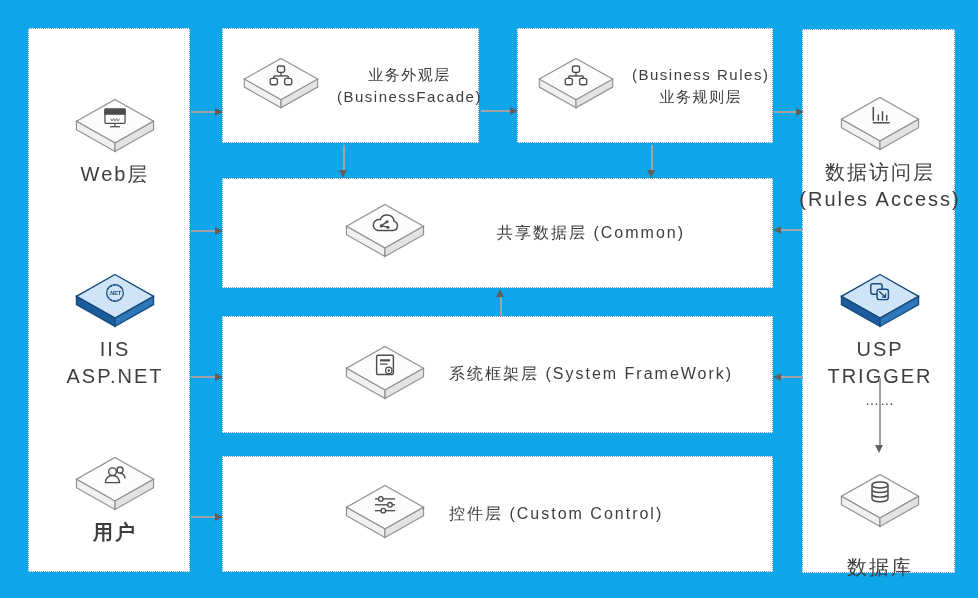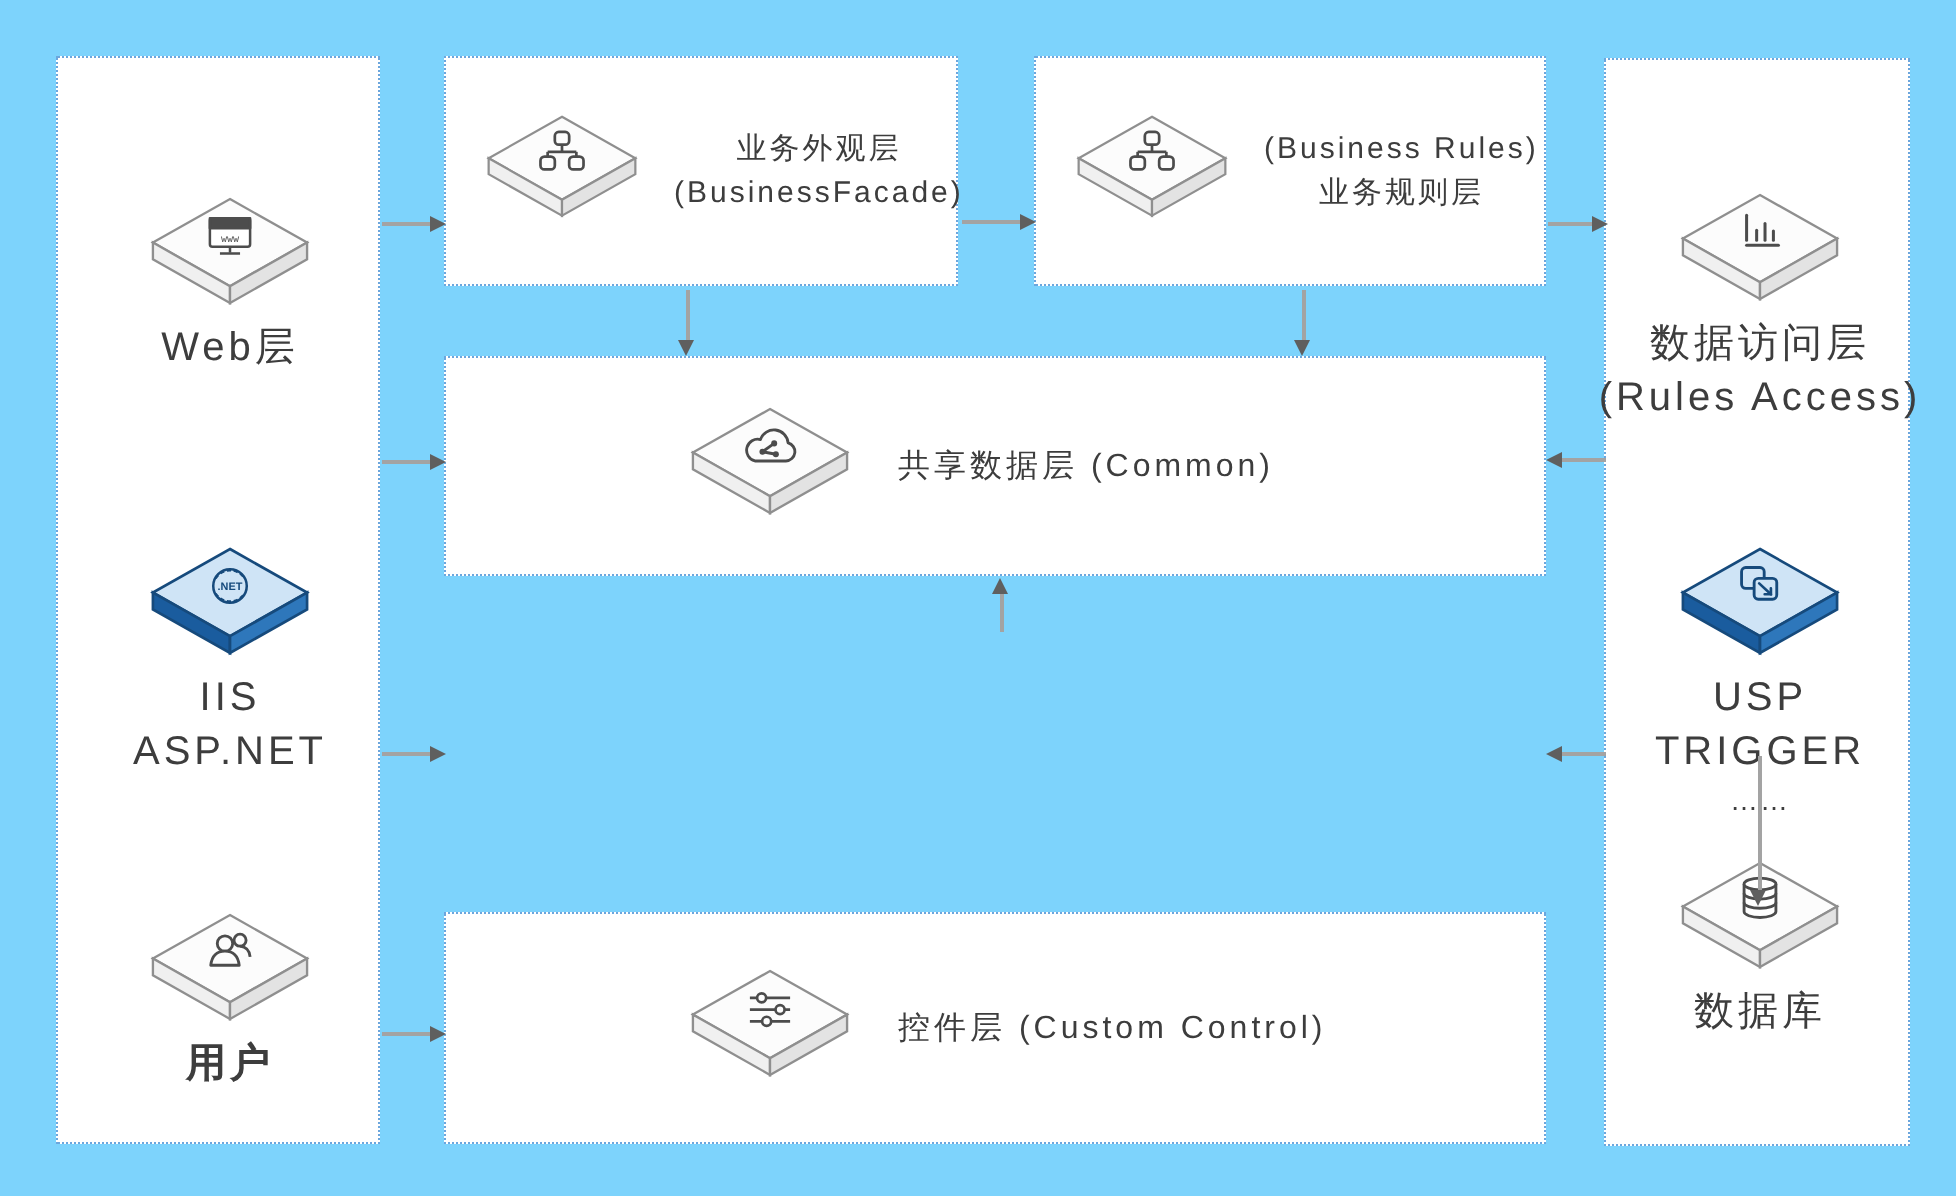--- a/index.html
+++ b/index.html
@@ -1,17 +1,17 @@
 <!DOCTYPE html>
 <html><head>
 <meta charset="utf-8">
 <style>
   html,body{margin:0;padding:0;background:#ffffff;}
   #canvas{
-    position:relative;width:978px;height:598px;background:#7dd3fc;
+    position:relative;width:978px;height:598px;background:#0ea5e9;
     font-family:"Liberation Sans","DejaVu Sans",sans-serif;color:#3d3d3d;overflow:hidden;
   }
   .dashed-box{position:absolute;border:1.5px dotted #6ca6dd;box-sizing:border-box;background:#ffffff;}
   .node{position:absolute;display:flex;flex-direction:column;align-items:center;}
   .node .lbl{font-size:20px;letter-spacing:2px;line-height:1.35;text-align:center;margin-top:2px;white-space:nowrap;}
   .node .dots{font-size:14px;letter-spacing:1px;line-height:1.2;}
   .hbox{display:flex;flex-direction:row;align-items:center;}
   .topbox{justify-content:flex-start;padding-left:18px;}
   .topbox .txt{margin-left:16px;text-align:center;font-size:15px;letter-spacing:1.5px;line-height:1.45;}
   .rowbox{justify-content:flex-start;padding-left:120px;}
@@ -73,37 +73,54 @@
           <rect x="36.5" y="28" width="9" height="8" rx="2.5"></rect>
           <rect x="54.5" y="28" width="9" height="8" rx="2.5"></rect>
         </g>
       </svg>
     </span>
     <div class="txt">
       <div>(Business Rules)</div>
       <div>业务规则层</div>
     </div>
   </div>
-  <div class="dashed-box hbox rowbox" style="left:222px;top:178px;width:551px;height:110px;">
+  <div class="dashed-box hbox rowbox" style="left:222px;top:178px;width:551px;height:110px;gap:48px;">
     <span>
       <svg width="84" height="62" viewBox="0 0 100 74">
         <polygon points="50,3 96,29 50,55 4,29" fill="#fcfcfc" stroke="#8f8f8f" stroke-width="1.4"></polygon>
         <polygon points="4,29 4,39 50,65 50,55" fill="#f0f0f0" stroke="#8f8f8f" stroke-width="1.4"></polygon>
         <polygon points="96,29 96,39 50,65 50,55" fill="#e3e3e3" stroke="#8f8f8f" stroke-width="1.4"></polygon>
         <g fill="none" stroke="#4c4c4c" stroke-width="1.7" stroke-linejoin="round">
           <path d="M41,34 h18.5 a5.5,5.5 0 0 0 1.3,-10.8 a8.5,8.5 0 0 0 -16.5,-2.0 a6.2,6.2 0 0 0 -3.3,12.8 z"></path>
           <line x1="45.5" y1="28.5" x2="52.5" y2="23.5"></line>
           <line x1="45.5" y1="28.5" x2="53.5" y2="30"></line>
         </g>
         <circle cx="45.5" cy="28.5" r="1.8" fill="#4c4c4c"></circle>
         <circle cx="52.5" cy="23.5" r="1.8" fill="#4c4c4c"></circle>
         <circle cx="53.5" cy="30" r="1.8" fill="#4c4c4c"></circle>
       </svg>
     </span>
     <div class="txt">共享数据层 (Common)</div>
+  </div>
+  <div class="dashed-box hbox rowbox" style="left:222px;top:316px;width:551px;height:117px;">
+    <span>
+      <svg width="84" height="62" viewBox="0 0 100 74">
+        <polygon points="50,3 96,29 50,55 4,29" fill="#fcfcfc" stroke="#8f8f8f" stroke-width="1.4"></polygon>
+        <polygon points="4,29 4,39 50,65 50,55" fill="#f0f0f0" stroke="#8f8f8f" stroke-width="1.4"></polygon>
+        <polygon points="96,29 96,39 50,65 50,55" fill="#e3e3e3" stroke="#8f8f8f" stroke-width="1.4"></polygon>
+        <g fill="none" stroke="#4c4c4c" stroke-linejoin="round">
+          <rect x="40" y="13.5" width="20" height="23" rx="1.5" stroke-width="1.7" fill="#ffffff"></rect>
+          <line x1="44" y1="19.5" x2="56" y2="19.5" stroke-width="2.6"></line>
+          <line x1="44" y1="24" x2="53" y2="24" stroke-width="1.5"></line>
+          <circle cx="54.5" cy="31.5" r="3.8" stroke-width="1.5" fill="#ffffff"></circle>
+        </g>
+        <circle cx="54.5" cy="31.5" r="1.5" fill="#4c4c4c"></circle>
+      </svg>
+    </span>
+    <div class="txt">系统框架层 (System FrameWork)</div>
   </div>
   <div class="dashed-box hbox rowbox" style="left:222px;top:456px;width:551px;height:116px;">
     <span>
       <svg width="84" height="62" viewBox="0 0 100 74">
         <polygon points="50,3 96,29 50,55 4,29" fill="#fcfcfc" stroke="#8f8f8f" stroke-width="1.4"></polygon>
         <polygon points="4,29 4,39 50,65 50,55" fill="#f0f0f0" stroke="#8f8f8f" stroke-width="1.4"></polygon>
         <polygon points="96,29 96,39 50,65 50,55" fill="#e3e3e3" stroke="#8f8f8f" stroke-width="1.4"></polygon>
         <g fill="#fcfcfc" stroke="#4c4c4c" stroke-width="1.6">
           <line x1="38" y1="19" x2="62" y2="19"></line>
             <circle cx="45" cy="19" r="2.7"></circle>
@@ -200,21 +217,21 @@
           <line x1="49.5" y1="23.5" x2="56.5" y2="30"></line>
           <polyline points="56.5,26.5 56.5,30 52.8,30" fill="none"></polyline>
         </g>
       </svg>
     </span>
     <div class="lbl">USP</div>
     <div class="lbl" style="margin-top:0;">TRIGGER</div>
     <div class="lbl dots">……</div>
   </div>
 
-  <div class="node" style="left:805px;top:429px;width:150px;">
+  <div class="node" style="left:805px;top:472px;width:150px;gap:18px;">
     <span>
       <svg width="84" height="62" viewBox="0 0 100 74">
         <polygon points="50,3 96,29 50,55 4,29" fill="#fcfcfc" stroke="#8f8f8f" stroke-width="1.4"></polygon>
         <polygon points="4,29 4,39 50,65 50,55" fill="#f0f0f0" stroke="#8f8f8f" stroke-width="1.4"></polygon>
         <polygon points="96,29 96,39 50,65 50,55" fill="#e3e3e3" stroke="#8f8f8f" stroke-width="1.4"></polygon>
         <g fill="#ffffff" stroke="#4c4c4c" stroke-width="1.7">
           <path d="M40.5,15.5 v16.5 a9.5,3.5 0 0 0 19,0 v-16.5"></path>
           <ellipse cx="50" cy="15.5" rx="9.5" ry="3.5"></ellipse>
           <path d="M40.5,21 a9.5,3.5 0 0 0 19,0" fill="none"></path>
           <path d="M40.5,26.5 a9.5,3.5 0 0 0 19,0" fill="none"></path>

